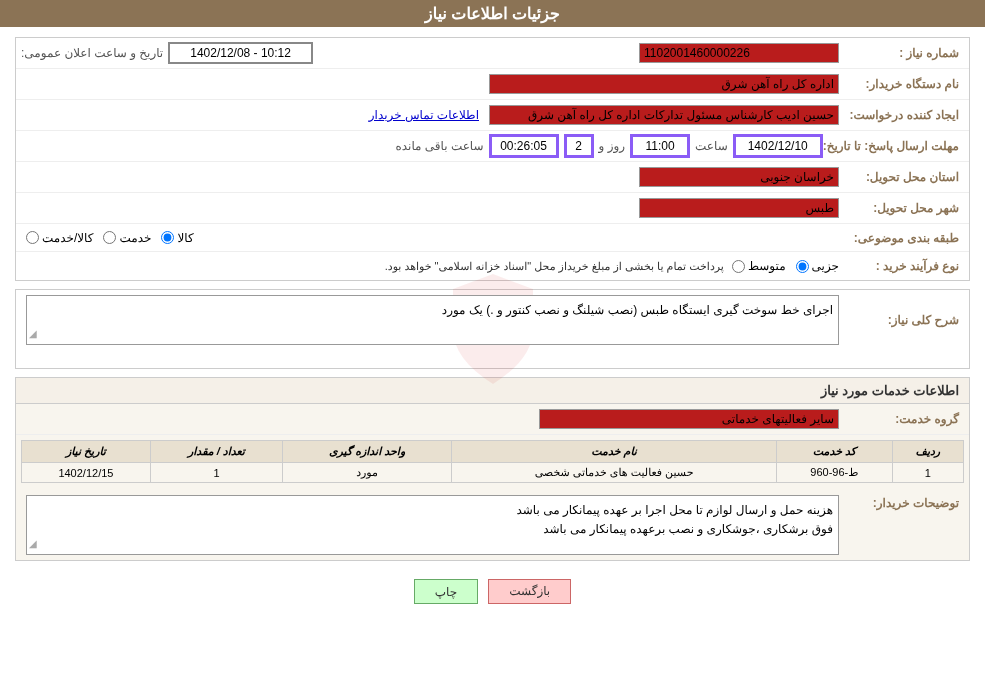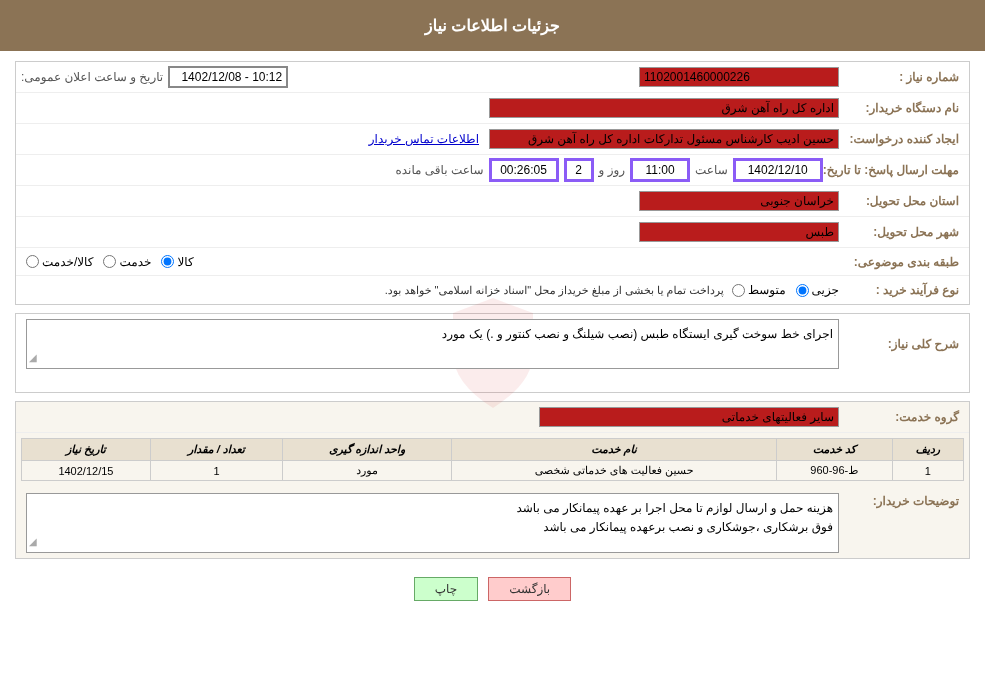--- a/index.html
+++ b/index.html
@@ -12,21 +12,21 @@
     .page-container {
       width: 985px;
       min-height: 691px;
       background: #fff;
       margin: 0 auto;
     }
     .header {
       background: #8B7355;
       color: #fff;
       text-align: center;
-      padding: 16px;
+      padding: 4px;
       font-size: 16px;
       font-weight: bold;
     }
     .content {
       padding: 10px 15px;
     }
     .form-section {
       border: 1px solid #ccc;
       margin-bottom: 8px;
     }
@@ -62,23 +62,23 @@
     .row-date-announce {
       display: flex;
       align-items: center;
       justify-content: flex-end;
       gap: 5px;
       flex: 1;
     }
     .date-box {
       border: 2px solid #888;
       background: #fff;
-      padding: 2px 4px;
+      padding: 2px 20px;
       min-width: 120px;
-      text-align: right;
+      text-align: left;
     }
     .announce-label {
       color: #555;
     }
     .section-title {
       background: #f5f0e8;
       border-bottom: 1px solid #ccc;
       padding: 5px 10px;
       font-weight: bold;
       font-size: 13px;
@@ -166,20 +166,21 @@
       padding: 4px 20px;
       border: 1px solid #999;
       cursor: pointer;
       font-family: Tahoma, Arial, sans-serif;
       font-size: 12px;
     }
     .btn-back {
       background: #ffcccc;
       border-color: #cc6666;
       color: #333;
+      font-family: Liberation Serif, serif;
     }
     .btn-print {
       background: #ccffcc;
       border-color: #66aa66;
       color: #333;
     }
     .shielded {
       position: relative;
       min-height: 80px;
     }
@@ -310,20 +311,21 @@
         <div class="field-value" style="position:relative;">
           <div class="description-box">
             <span>اجرای خط سوخت گیری ایستگاه طبس (نصب شیلنگ و نصب کنتور و .)  یک مورد</span>
             <span class="desc-arrow">◢</span>
           </div>
         </div>
       </div>
     </div>
 
     <div class="needs-section">
+      <div class="section-title">اطلاعات خدمات مورد نیاز</div>
 
       <div class="form-row">
         <span class="field-label">گروه خدمت:</span>
         <div class="field-value">
           <span class="input-box" style="display:inline-block;min-width:300px;">سایر فعالیتهای خدماتی</span>
         </div>
       </div>
 
       <div style="padding:5px;">
         <table class="data-table">

